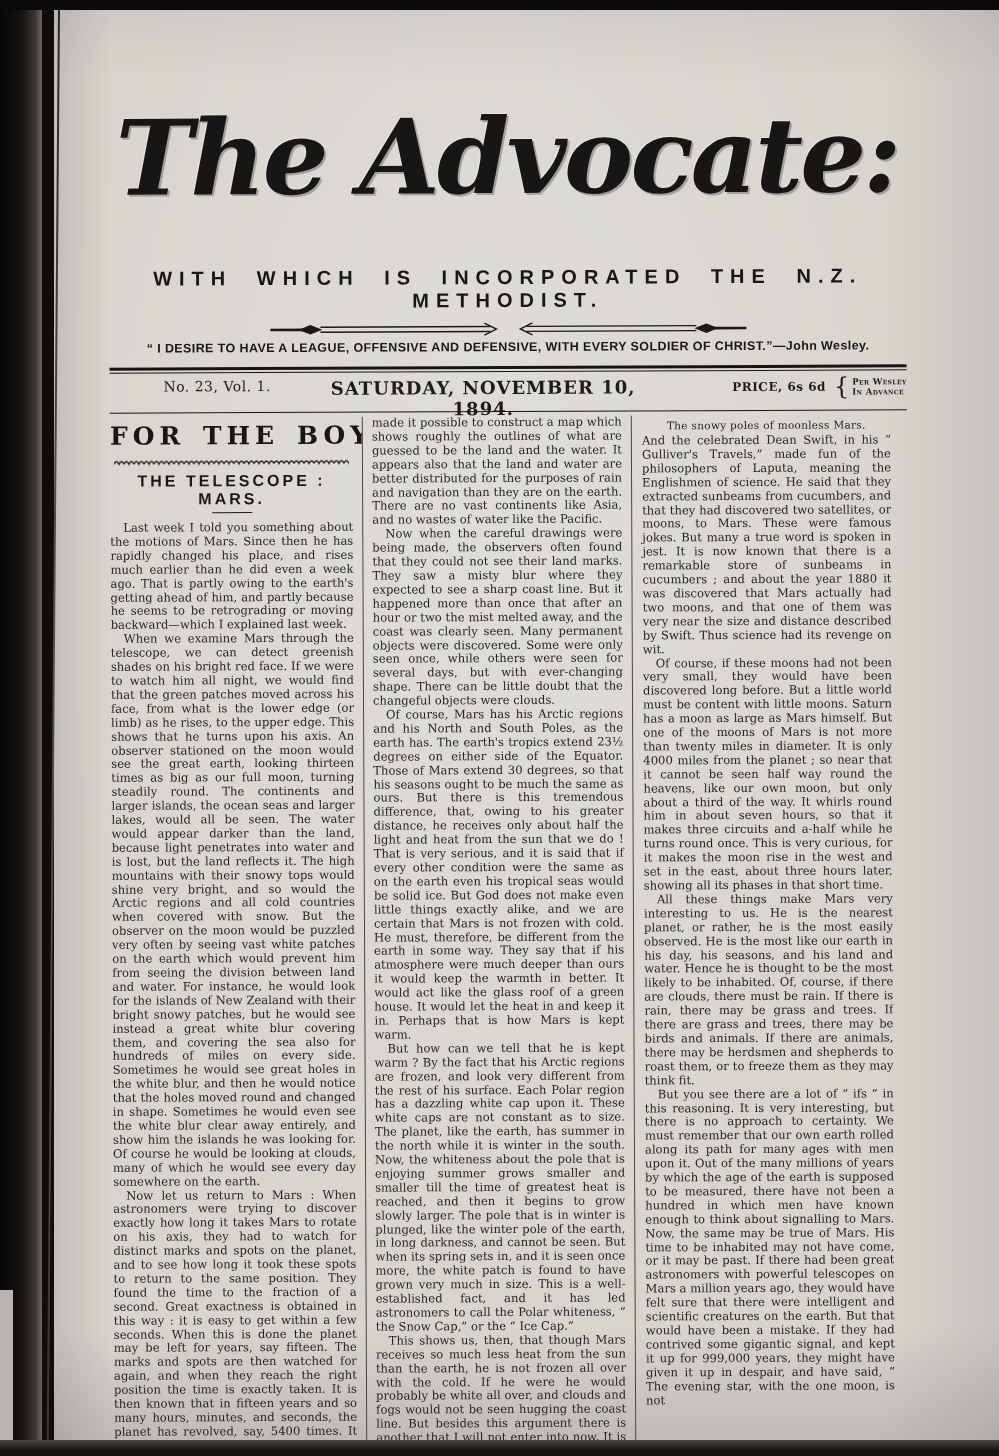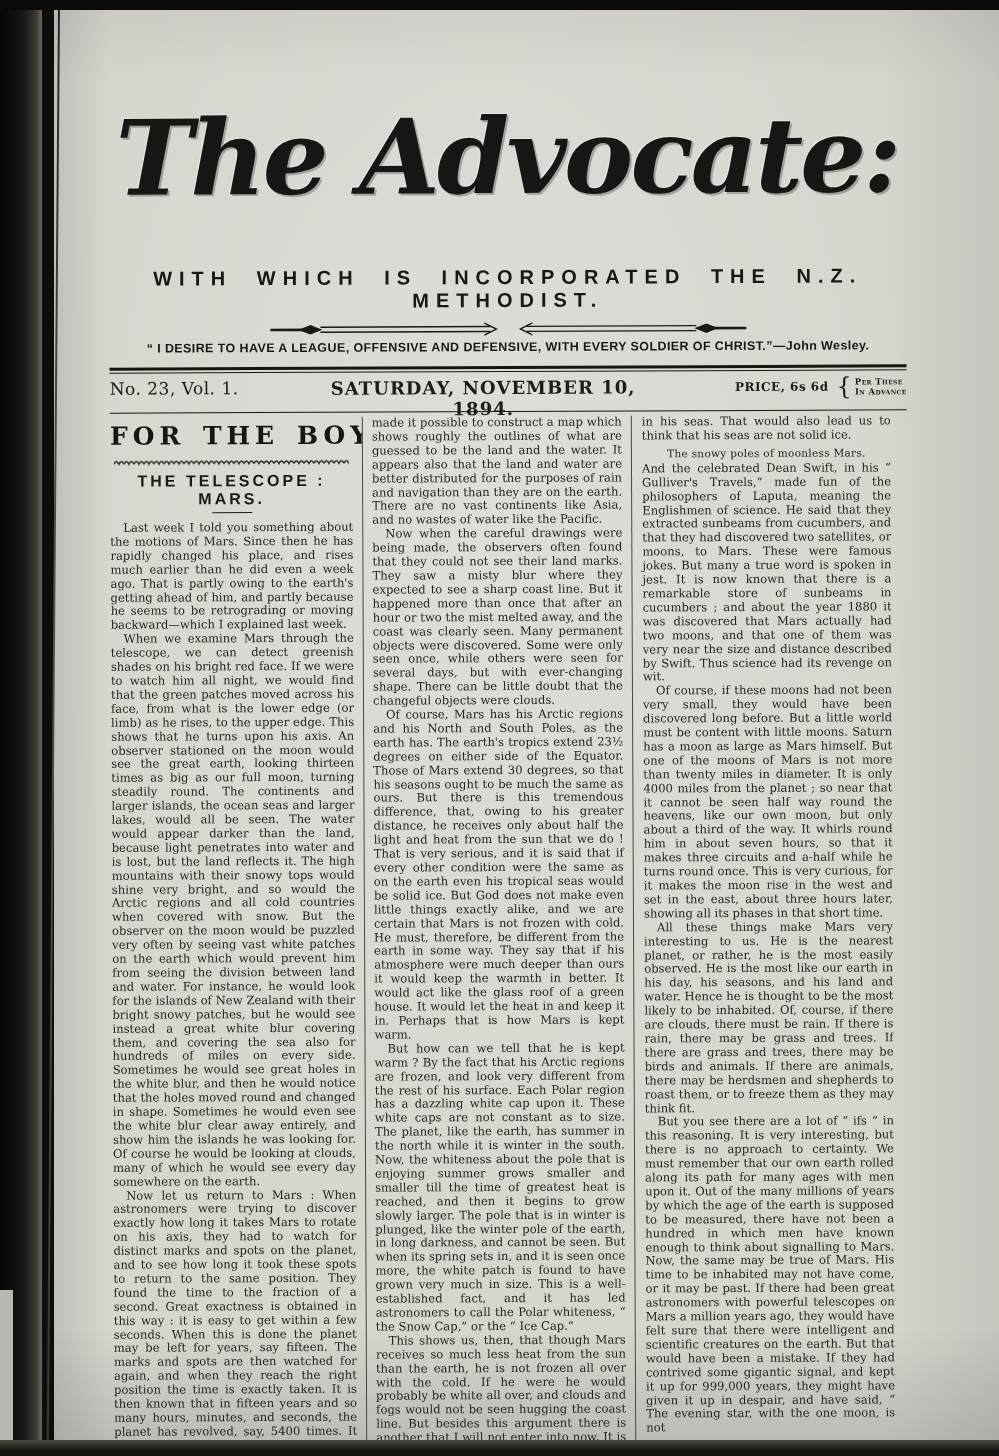--- a/index.html
+++ b/index.html
@@ -44,21 +44,21 @@
   .mast-motto{
     margin-top:3px;
     font-family:"Liberation Sans", sans-serif;font-weight:bold;
     font-size:12.5px;letter-spacing:0.4px;color:#181715;}
   
   .rule-thick{margin-top:12px;height:3px;background:#15140f;}
   .rule-thin{margin-top:2px;height:1px;background:#15140f;}
   .rule-under-dateline{height:1px;background:#15140f;}
   
   .dateline{display:flex;align-items:flex-start;height:34px;padding-top:5px;}
-  .dl-issue{width:215px;font-size:17px;letter-spacing:0.5px;}
+  .dl-issue{width:215px;font-size:14px;letter-spacing:0.5px;text-align:center;}
   .dl-date{flex:1;text-align:center;font-size:18px;font-weight:bold;letter-spacing:1px;}
   .dl-price{width:265px;display:flex;justify-content:flex-end;align-items:center;}
   .dl-price-main{font-size:12px;font-weight:bold;letter-spacing:0.5px;}
   .dl-brace{font-size:24px;font-weight:normal;margin:0 3px 0 8px;line-height:22px;}
   .dl-price-note{font-size:8.5px;font-variant:small-caps;font-weight:bold;line-height:10px;letter-spacing:0.4px;}
   
   .columns{display:flex;margin-top:4px;height:1050px;overflow:hidden;}
   .col{overflow:hidden;}
   .col1{width:243px;padding-right:9px;}
   .col2{width:250px;padding:0 9px;border-left:1px solid #4a4742;}
@@ -113,21 +113,21 @@
     <div class="rule-thick"></div>
     <div class="rule-thin"></div>
 
     <div class="dateline">
       <div class="dl-issue">No. 23, Vol. 1.</div>
       <div class="dl-date">SATURDAY, NOVEMBER 10, 1894.</div>
       <div class="dl-price">
         <span class="dl-price-main">PRICE, 6s 6d</span>
         <span class="dl-brace">{</span>
         <span class="dl-price-note">
-          <span>Per These</span><br>
+          <span>Per Wesley</span><br>
           <span>In Advance</span>
         </span>
       </div>
     </div>
 
     <div class="rule-under-dateline"></div>
 
     <div class="columns">
 
       <div class="col col1">
@@ -150,21 +150,20 @@
 
       <div class="col col2">
         <p class="no-indent">made it possible to construct a map which shows roughly the outlines of what are guessed to be the land and the water.  It appears also that the land and water are better distributed for the purposes of rain and navigation than they are on the earth.  There are no vast continents like Asia, and no wastes of water like the Pacific.</p>
         <p>Now when the careful drawings were being made, the observers often found that they could not see their land marks.  They saw a misty blur where they expected to see a sharp coast line.  But it happened more than once that after an hour or two the mist melted away, and the coast was clearly seen.  Many permanent objects were discovered.  Some were only seen once, while others were seen for several days, but with ever-changing shape.  There can be little doubt that the changeful objects were clouds.</p>
         <p>Of course, Mars has his Arctic regions and his North and South Poles, as the earth has.  The earth's tropics extend 23½ degrees on either side of the Equator.  Those of Mars extend 30 degrees, so that his seasons ought to be much the same as ours.  But there is this tremendous difference, that, owing to his greater distance, he receives only about half the light and heat from the sun that we do !  That is very serious, and it is said that if every other condition were the same as on the earth even his tropical seas would be solid ice.  But God does not make even little things exactly alike, and we are certain that Mars is not frozen with cold.  He must, therefore, be different from the earth in some way.  They say that if his atmosphere were much deeper than ours it would keep the warmth in better.  It would act like the glass roof of a green house.  It would let the heat in and keep it in.  Perhaps that is how Mars is kept warm.</p>
         <p>But how can we tell that he is kept warm ?  By the fact that his Arctic regions are frozen, and look very different from the rest of his surface.  Each Polar region has a dazzling white cap upon it.  These white caps are not constant as to size.  The planet, like the earth, has summer in the north while it is winter in the south.  Now, the whiteness about the pole that is enjoying summer grows smaller and smaller till the time of greatest heat is reached, and then it begins to grow slowly larger.  The pole that is in winter is plunged, like the winter pole of the earth, in long darkness, and cannot be seen.  But when its spring sets in, and it is seen once more, the white patch is found to have grown very much in size.  This is a well-established fact, and it has led astronomers to call the Polar whiteness, “ the Snow Cap,” or the “ Ice Cap.”</p>
         <p>This shows us, then, that though Mars receives so much less heat from the sun than the earth, he is not frozen all over with the cold.  If he were he would probably be white all over, and clouds and fogs would not be seen hugging the coast line.  But besides this argument there is another that I will not enter into now.  It is that there is reason to suppose that Mars has tides</p>
       </div>
 
       <div class="col col3">
-        <p class="no-indent">in his seas.  That would also lead us to think that his seas are not solid ice.</p>
         <div class="quote-line">The snowy poles of moonless Mars.</div>
         <p class="no-indent">And the celebrated Dean Swift, in his “ Gulliver's Travels,” made fun of the philosophers of Laputa, meaning the Englishmen of science.  He said that they extracted sunbeams from cucumbers, and that they had discovered two satellites, or moons, to Mars.  These were famous jokes.  But many a true word is spoken in jest.  It is now known that there is a remarkable store of sunbeams in cucumbers ; and about the year 1880 it was discovered that Mars actually had two moons, and that one of them was very near the size and distance described by Swift.  Thus science had its revenge on wit.</p>
         <p>Of course, if these moons had not been very small, they would have been discovered long before.  But a little world must be content with little moons.  Saturn has a moon as large as Mars himself.  But one of the moons of Mars is not more than twenty miles in diameter.  It is only 4000 miles from the planet ; so near that it cannot be seen half way round the heavens, like our own moon, but only about a third of the way.  It whirls round him in about seven hours, so that it makes three circuits and a-half while he turns round once.  This is very curious, for it makes the moon rise in the west and set in the east, about three hours later, showing all its phases in that short time.</p>
         <p>All these things make Mars very interesting to us.  He is the nearest planet, or rather, he is the most easily observed.  He is the most like our earth in his day, his seasons, and his land and water.  Hence he is thought to be the most likely to be inhabited.  Of, course, if there are clouds, there must be rain.  If there is rain, there may be grass and trees.  If there are grass and trees, there may be birds and animals.  If there are animals, there may be herdsmen and shepherds to roast them, or to freeze them as they may think fit.</p>
         <p>But you see there are a lot of “ ifs ” in this reasoning.  It is very interesting, but there is no approach to certainty.  We must remember that our own earth rolled along its path for many ages with men upon it.  Out of the many millions of years by which the age of the earth is supposed to be measured, there have not been a hundred in which men have known enough to think about signalling to Mars.  Now, the same may be true of Mars.  His time to be inhabited may not have come, or it may be past.  If there had been great astronomers with powerful telescopes on Mars a million years ago, they would have felt sure that there were intelligent and scientific creatures on the earth.  But that would have been a mistake.  If they had contrived some gigantic signal, and kept it up for 999,000 years, they might have given it up in despair, and have said, “ The evening star, with the one moon, is not</p>
       </div>
 
     </div>
   </div>
 </div>

